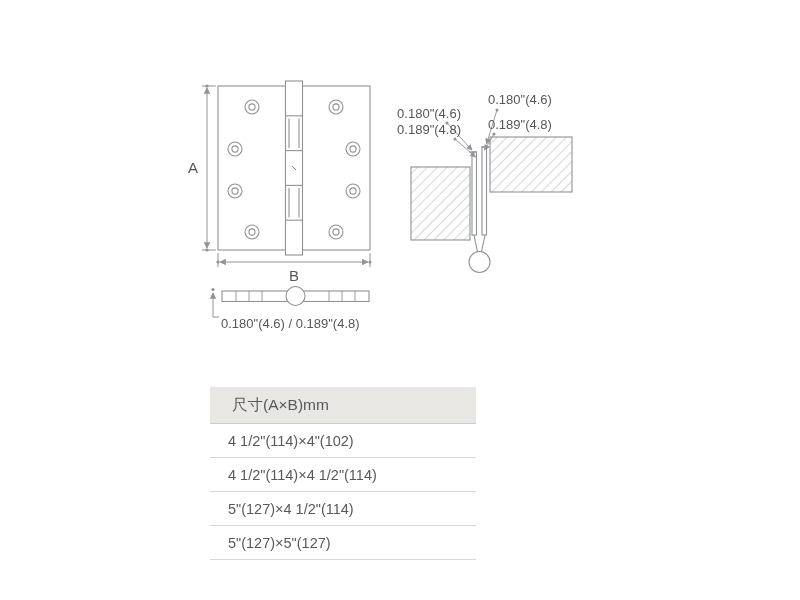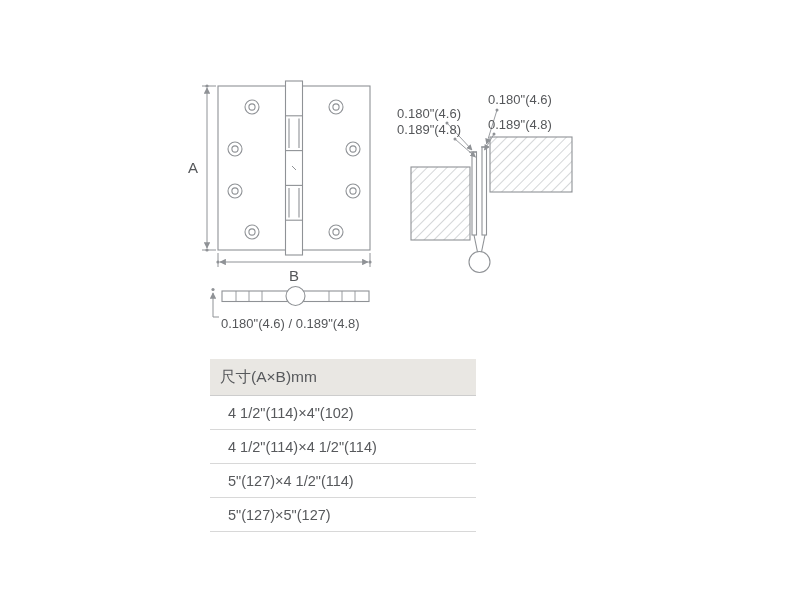--- a/index.html
+++ b/index.html
@@ -12,21 +12,21 @@
   .canvas { position:relative; width:800px; height:600px; background:#ffffff; overflow:hidden; }
   .drawing-svg { position:absolute; left:0; top:0; }
   .dim-text { fill:#55575a; font-size:13px; font-family:"Liberation Sans","DejaVu Sans",sans-serif; }
   .dim-letter { fill:#55575a; font-size:15px; font-family:"Liberation Sans","DejaVu Sans",sans-serif; }
   .size-table {
     position:absolute; left:210px; top:359px; width:266px;
     color:#57595c; background:#ffffff;
   }
   .size-table-header {
     height:37px; background:#e9e7e3; display:flex; align-items:center;
-    padding-left:10px; font-size:15.5px; border-bottom:1px solid #cdcdcd;
+    padding-left:22px; font-size:15.5px; border-bottom:1px solid #cdcdcd;margin-top:28px;
   }
   .size-table-row {
     height:34px; display:flex; align-items:center;
     padding-left:18px; font-size:14.5px; border-bottom:1px solid #d8d8d8;
   }
 </style>
 </head>
 <body>
 
 <div class="canvas">

